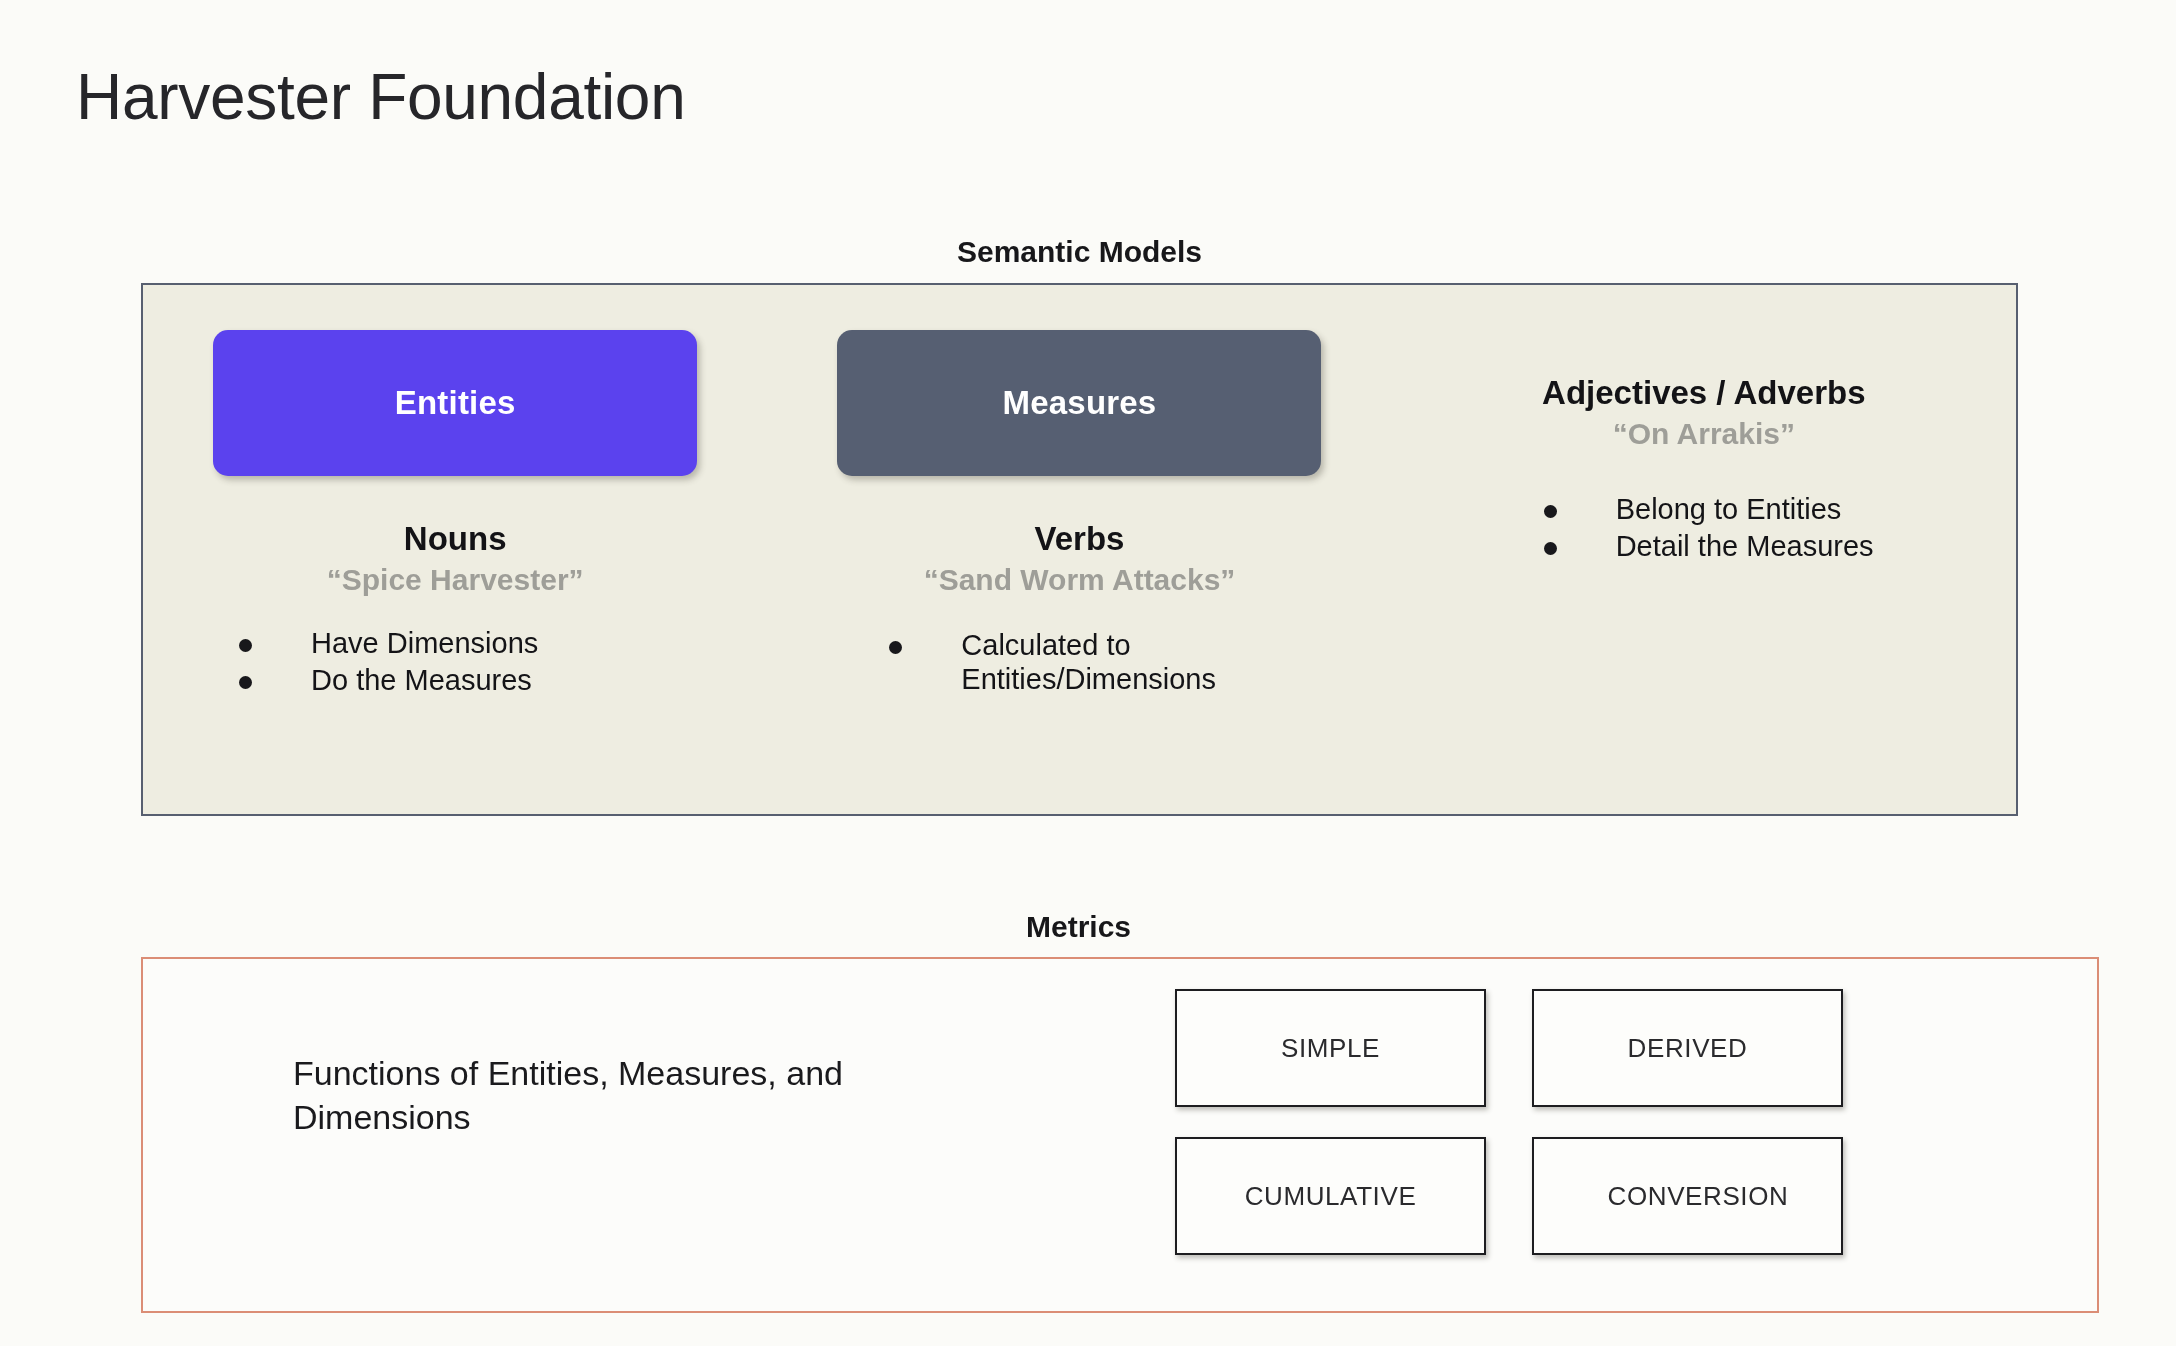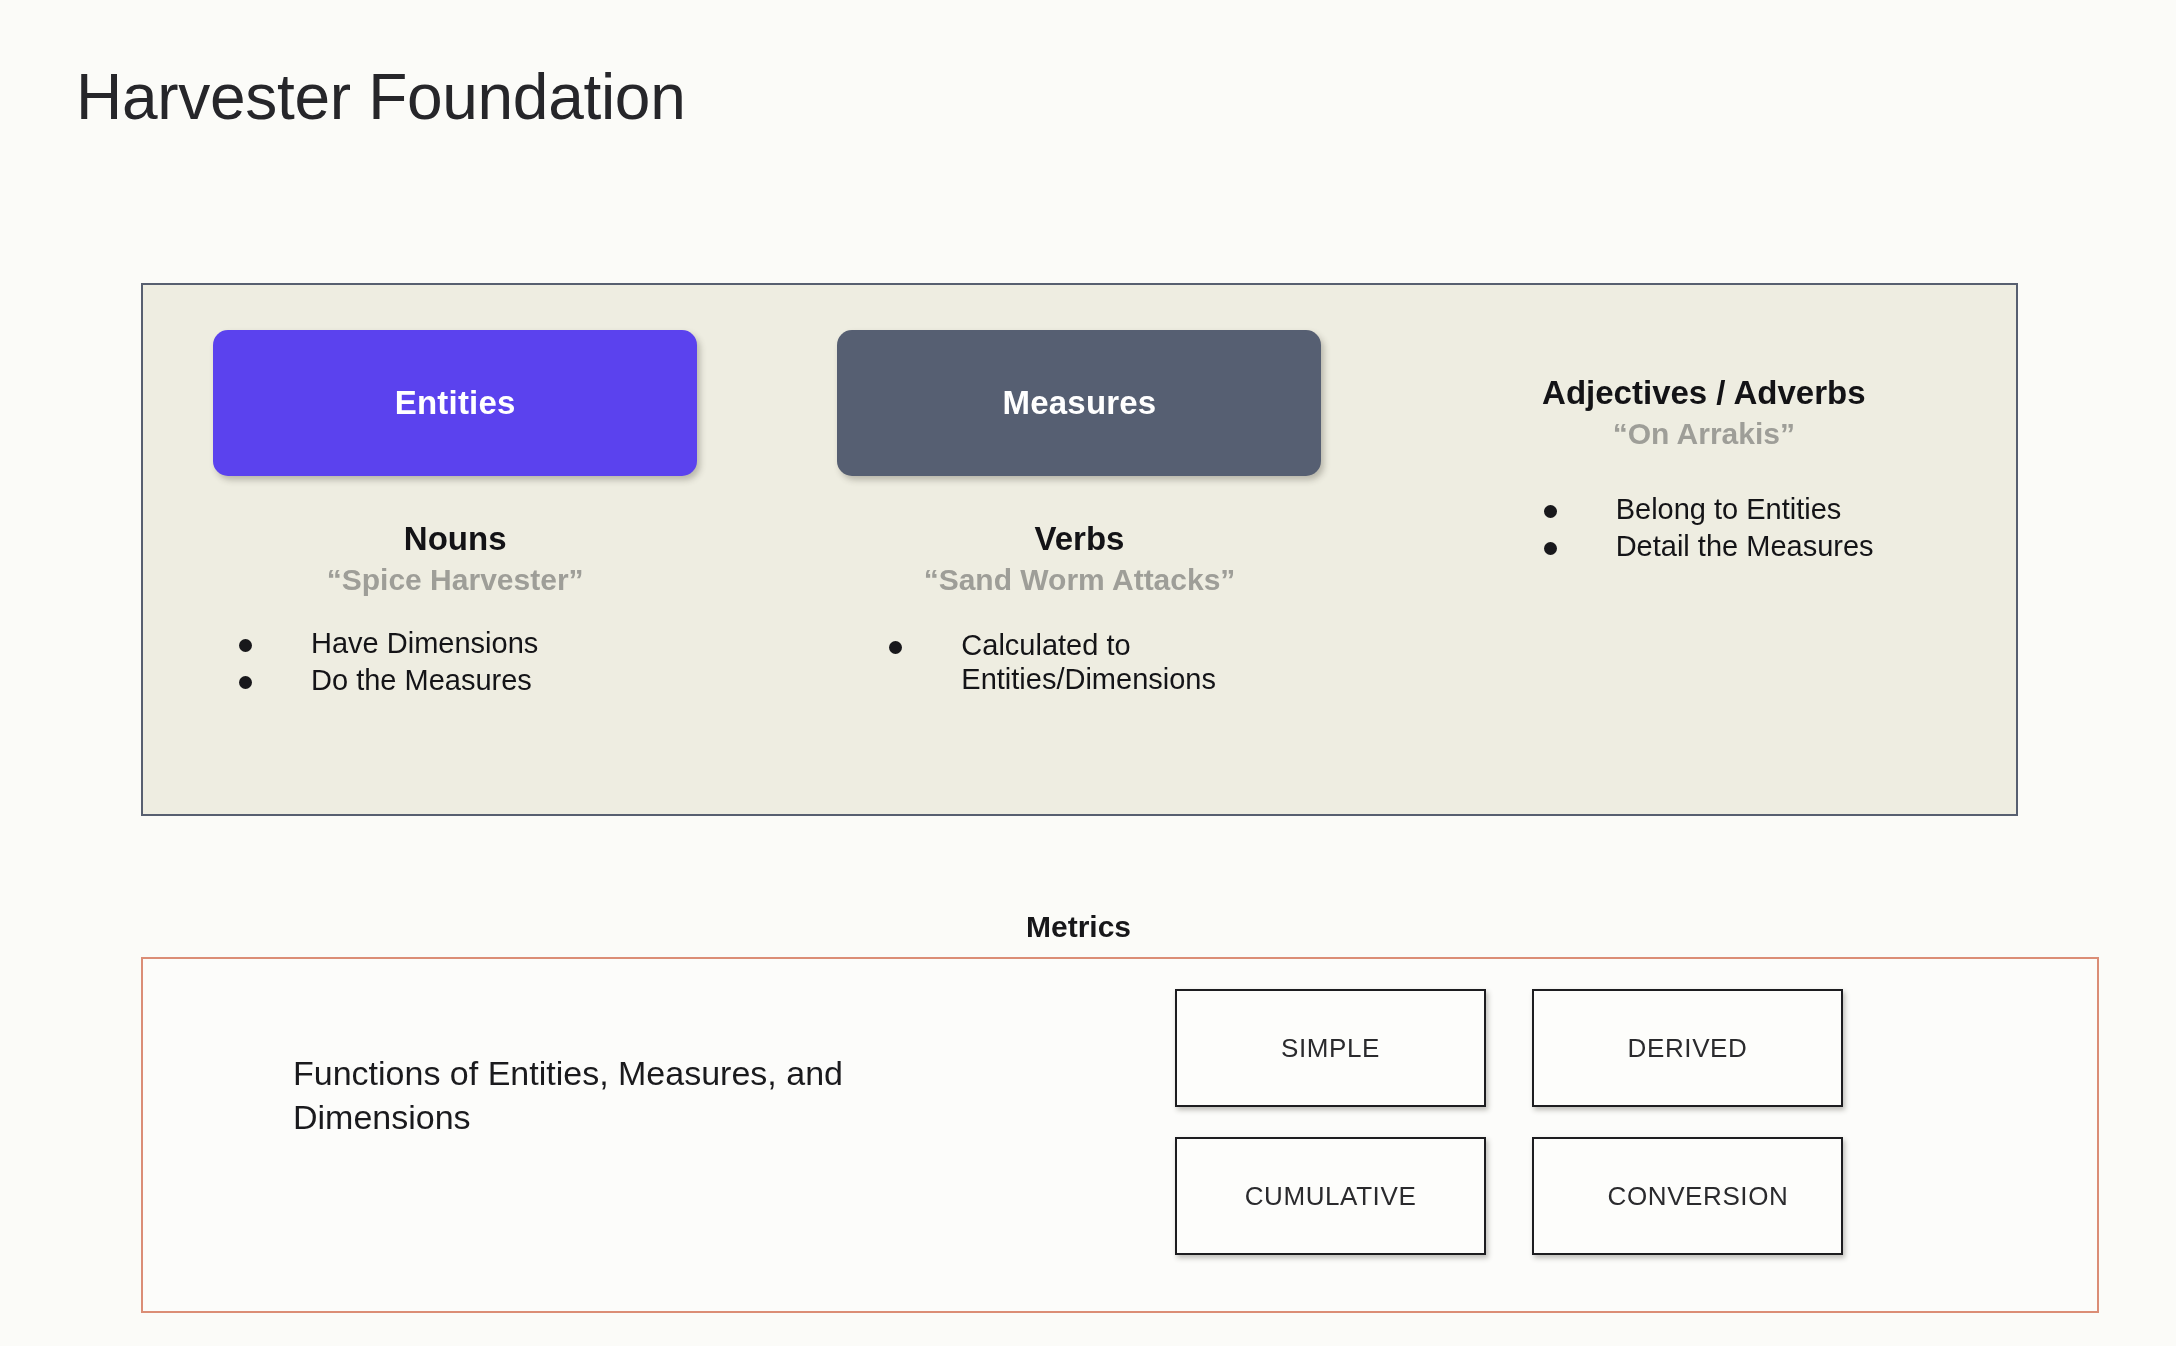--- a/index.html
+++ b/index.html
@@ -199,20 +199,21 @@
   .m-cumulative { grid-column: 1; grid-row: 3; }
   .m-conversion { grid-column: 3; grid-row: 3; padding-left: 21px; }
 </style>
 </head>
 <body>
 
 <div class="slide">
 
   <div class="slide-title">Harvester Foundation</div>
 
+  <div class="section-caption" id="models-caption">Semantic Models</div>
 
   <div class="models-panel">
     <div class="cols">
 
       <div class="col col-entities">
         <div class="pill entities">Entities</div>
         <div class="pos-title">Nouns</div>
         <div class="pos-example">“Spice Harvester”</div>
         <ul class="bullets">
           <li>Have Dimensions</li>

